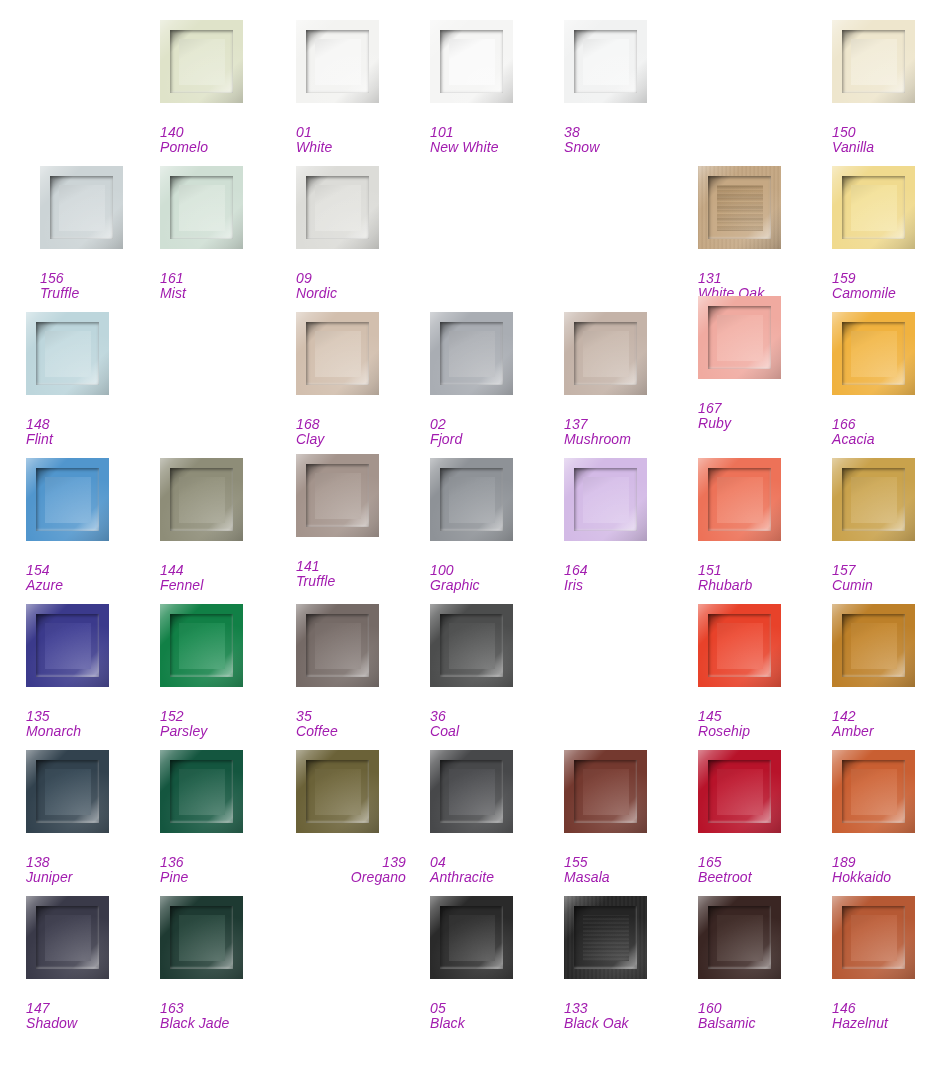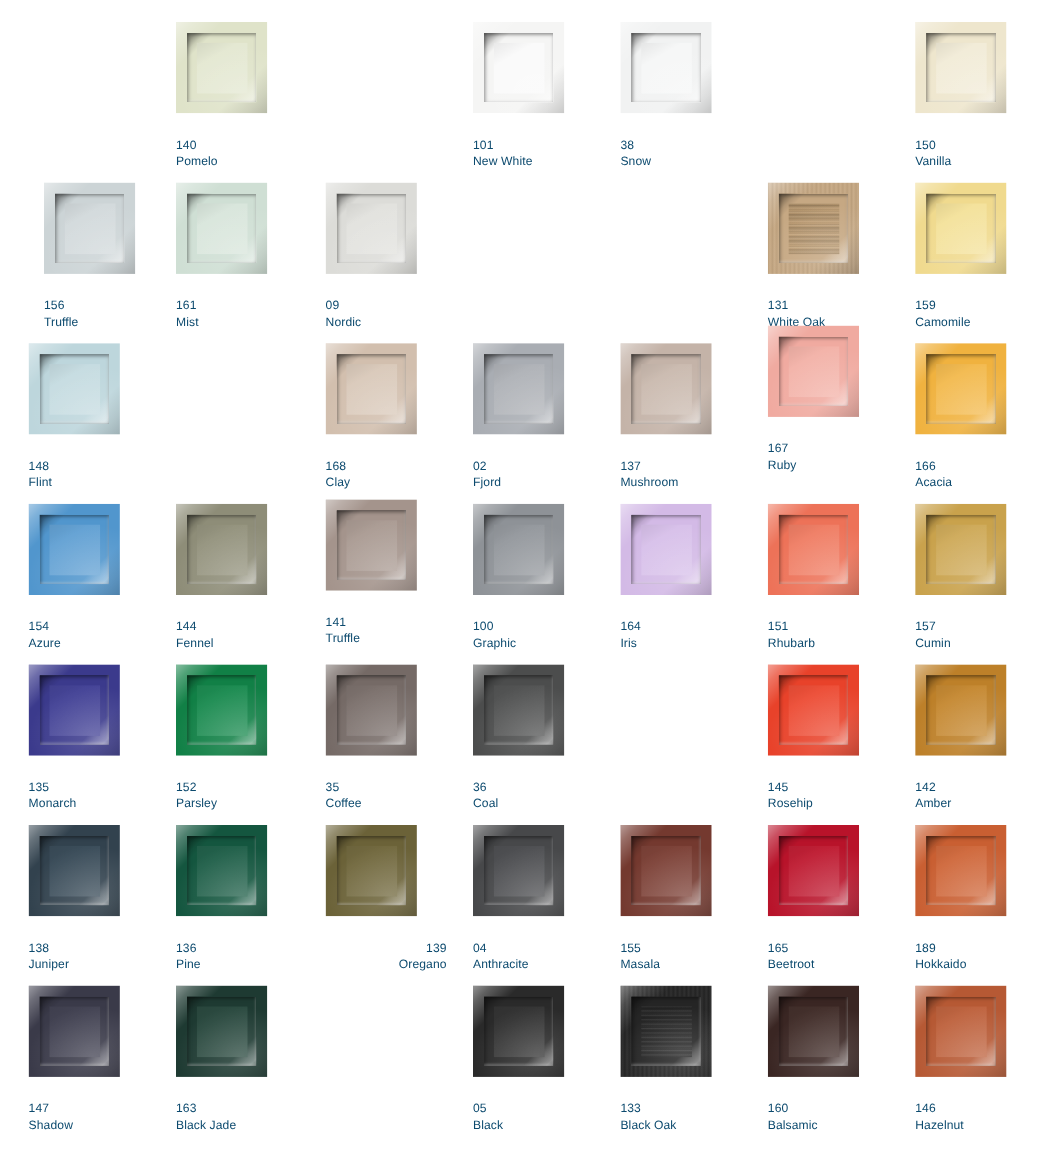--- a/index.html
+++ b/index.html
@@ -113,25 +113,26 @@
         rgba(255,255,255,.18) 12%,
         rgba(255,255,255,0) 28%,
         rgba(0,0,0,0) 72%,
         rgba(0,0,0,.14) 92%,
         rgba(0,0,0,.22) 100%);
   }
 
   
   .caption{
     margin-top:22px;
-    font-size:11px;
+    font-size:14px;
     line-height:15px;
-    color:#0c4a6e;
+    color:#a21caf;
     letter-spacing:.1px;
     white-space:nowrap;
+    font-style:italic;
   }
   .caption .code{display:block;}
   .caption .name{display:block;}
 </style>
 </head>
 <body>
 
 <div id="swatch-grid">
     <div class="cell" style="left: 160px; top: 20px;">
       <div class="chip" style="--base: #dfe3c9; --panel: #e4e8d2;">
@@ -139,20 +140,33 @@
         <div class="recess">
           <div class="panel"></div>
         </div>
         <div class="sheen"></div>
       </div>
       <div class="caption">
         <span class="code">140</span>
         <span class="name">Pomelo</span>
       </div>
     </div>
+    <div class="cell" style="left: 296px; top: 20px;">
+      <div class="chip" style="--base: #f3f3f1; --panel: #f7f7f6;">
+        <div class="frame"></div>
+        <div class="recess">
+          <div class="panel"></div>
+        </div>
+        <div class="sheen"></div>
+      </div>
+      <div class="caption">
+        <span class="code">01</span>
+        <span class="name">White</span>
+      </div>
+    </div>
     <div class="cell" style="left: 430px; top: 20px;">
       <div class="chip" style="--base: #f5f5f4; --panel: #fafafa;">
         <div class="frame"></div>
         <div class="recess">
           <div class="panel"></div>
         </div>
         <div class="sheen"></div>
       </div>
       <div class="caption">
         <span class="code">101</span>

